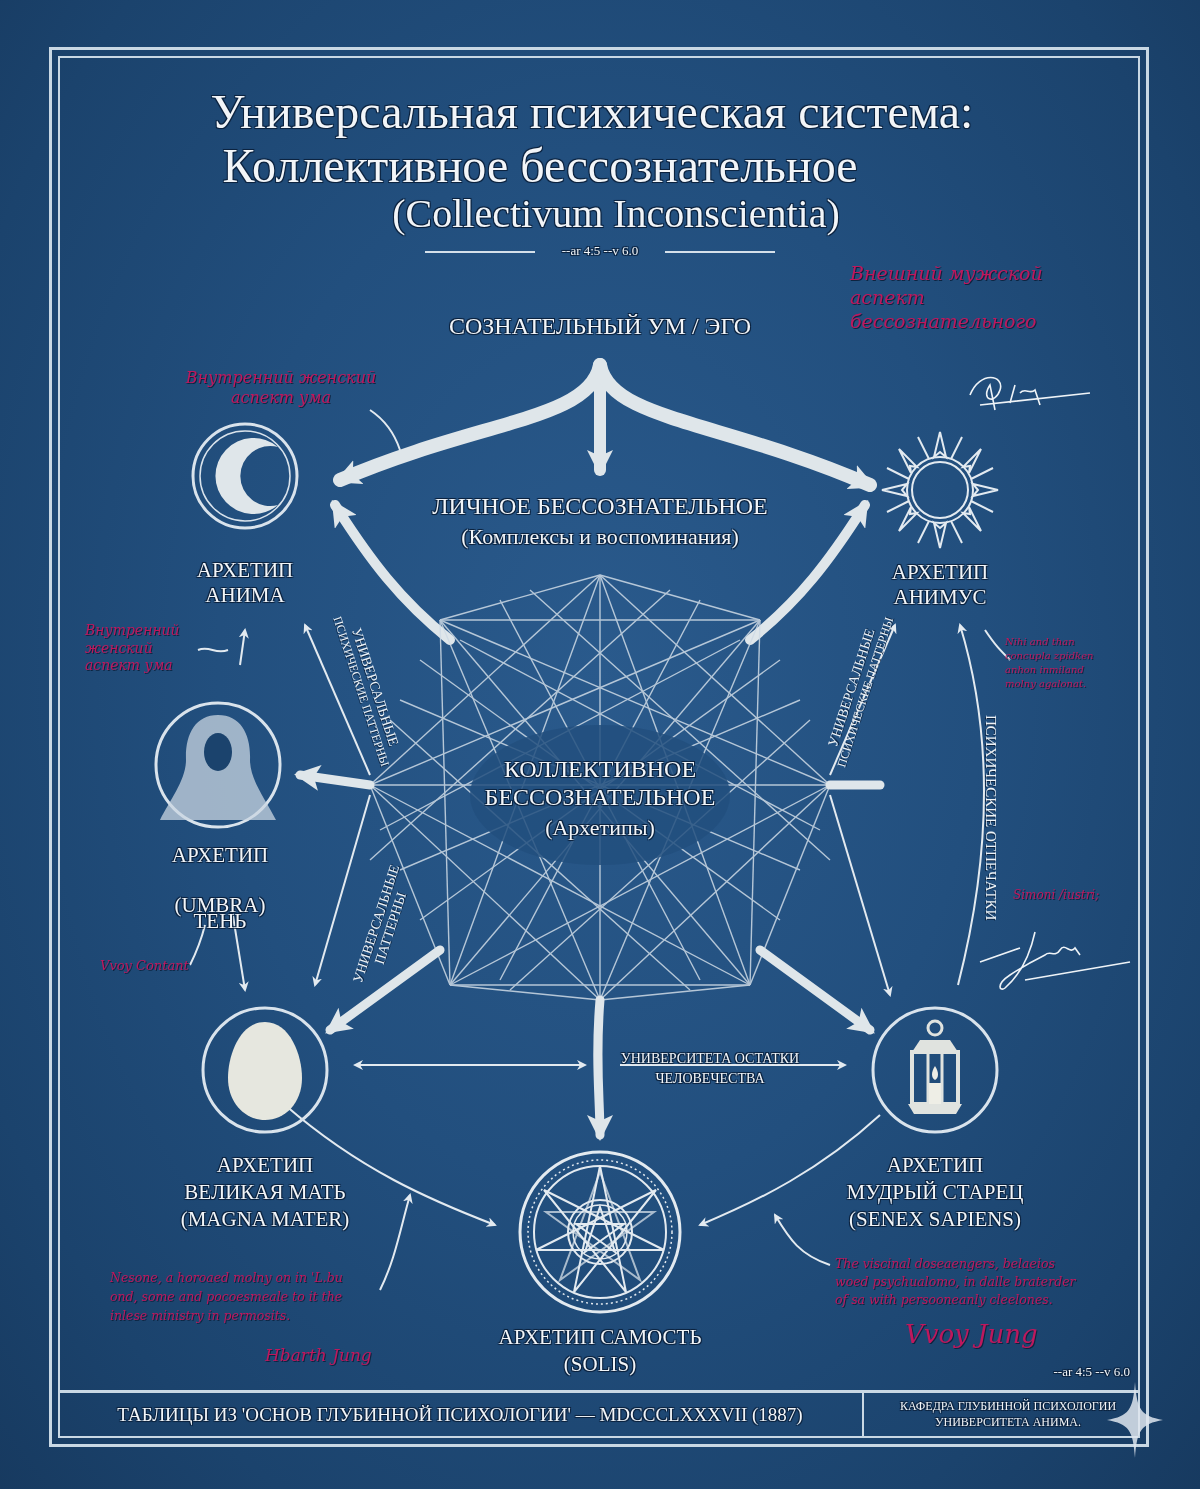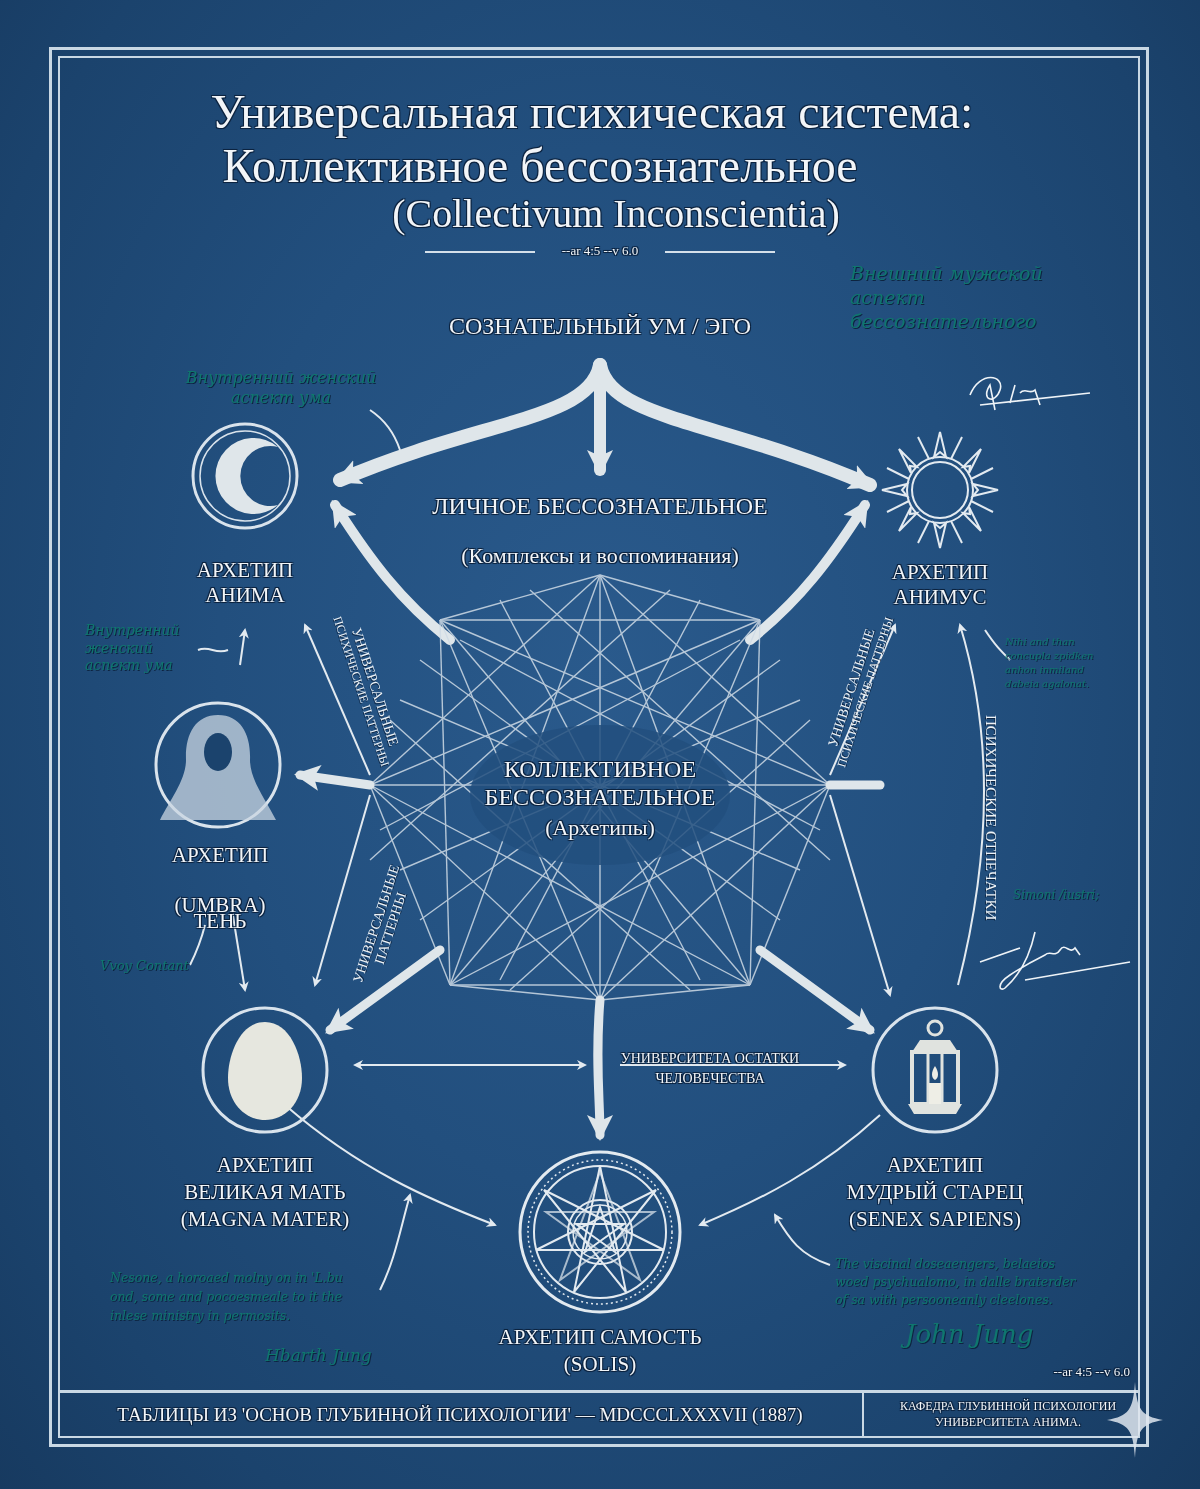--- a/index.html
+++ b/index.html
@@ -12,21 +12,21 @@
   .frame-outer { position:absolute; left:49px; top:47px; width:1100px; height:1400px; border:3px solid #c9d8e4; box-sizing:border-box; }
   .frame-inner { position:absolute; left:58px; top:56px; width:1082px; height:1382px; border:2px solid #c9d8e4; box-sizing:border-box; }
   .txt { position:absolute; text-align:center; color:#f2f5f8;
     text-shadow: 0 0 2px #0d2440, 1px 1px 0 #0d2440, -1px -1px 0 #0d2440, 1px -1px 0 #0d2440, -1px 1px 0 #0d2440; }
   .serif { font-family:"Liberation Serif", serif; }
   .title1 { left:0; width:1184px; top:86px; font-size:48px; line-height:52px; }
   .title2 { left:0; width:1080px; top:140px; font-size:48px; line-height:52px; }
   .title3 { left:0; width:1200px; top:192px; font-size:40px; line-height:44px;margin-left:16px; }
   .version { left:0; width:1200px; top:243px; font-size:13px; }
   .ver-line { position:absolute; top:251px; height:2px; background:#d5e0ea; width:110px; }
-  .hand { position:absolute; font-family:"DejaVu Serif", serif; font-style:italic; color:#0f766e;
+  .hand { position:absolute; font-family:"DejaVu Serif", serif; font-style:italic; color:#be185d;
     text-shadow: 1px 1px 0 #0d2440; line-height:1.25; }
   .node-label { font-size:21px; line-height:24px; }
   .center-label { font-size:24px; line-height:28px; }
   .vtext { position:absolute; font-size:12px; color:#eef3f7; white-space:nowrap; transform-origin:left top;
     text-shadow: 1px 1px 0 #0d2440; font-family:"Liberation Serif", serif; line-height:15px; text-align:center; }
   .footer-left { left:60px; top:1404px; width:800px; font-size:19px; text-align:center; }
   .footer-right { left:868px; top:1398px; width:280px; font-size:12px; line-height:16px; text-align:center; }
   .footer-divider { position:absolute; left:58px; top:1390px; width:1082px; height:3px; background:#c9d8e4; }
   .footer-vsep { position:absolute; left:862px; top:1393px; width:2px; height:45px; background:#c9d8e4; }
   .footer-version { left:1000px; width:130px; top:1364px; font-size:13px; text-align:right; }
@@ -196,21 +196,21 @@
     <circle cx="600" cy="1232" r="27" stroke-width="1.5"></circle>
     <path stroke-width="2" d="M600,1166 L626,1292 L544,1190 L664,1250 L536,1250 L656,1190 L574,1292 Z"></path>
     <path stroke-width="2" d="M600,1172 L640,1280 L546,1212 L654,1212 L560,1280 Z" opacity="0.7"></path>
     <path stroke-width="2" d="M600,1207 L615,1252 L576,1224 L624,1224 L585,1252 Z"></path>
   </g>
 </svg>
 
 <div class="txt serif" style="left:300px;width:600px;top:313px;font-size:24px;">СОЗНАТЕЛЬНЫЙ УМ / ЭГО</div>
 
 <div class="txt serif" style="left:350px;width:500px;top:493px;font-size:24px;">ЛИЧНОЕ БЕССОЗНАТЕЛЬНОЕ</div>
-<div class="txt serif" style="left:350px;width:500px;top:524px;font-size:22px;margin-top:19px;">(Комплексы и воспоминания)</div>
+<div class="txt serif" style="left:350px;width:500px;top:524px;font-size:22px;">(Комплексы и воспоминания)</div>
 
 <div class="txt serif center-label" style="left:400px;width:400px;top:755px;">КОЛЛЕКТИВНОЕ</div>
 <div class="txt serif center-label" style="left:400px;width:400px;top:783px;">БЕССОЗНАТЕЛЬНОЕ</div>
 <div class="txt serif center-label" style="left:400px;width:400px;top:814px;font-size:22px;">(Архетипы)</div>
 
 <div>
   <div class="txt serif node-label" style="left:145px;width:200px;top:558px;">АРХЕТИП</div>
   <div class="txt serif node-label" style="left:145px;width:200px;top:583px;">АНИМА</div>
 </div>
 
@@ -276,21 +276,21 @@
 <div class="hand" style="left:85px;top:622px;font-size:14px;">
   <div>Внутренний</div>
   <div>женский</div>
   <div>аспект ума</div>
 </div>
 
 <div class="hand" style="left:1005px;top:635px;font-size:10px;line-height:14px;">
   <div>Nihi and than</div>
   <div>concupla zpidken</div>
   <div>anhon inmiland</div>
-  <div>dabeia agalonat.</div>
+  <div>molny agalonat.</div>
 </div>
 
 <div class="hand" style="left:1013px;top:888px;font-size:12px;text-align:right;">Simoni /iustri;</div>
 <svg style="position:absolute;left:975px;top:920px" width="160" height="75">
   <path d="M5,42 L45,28 M60,12 C55,35 45,55 30,68 C25,72 20,65 35,55 C50,45 60,40 70,35 C75,30 80,38 85,30 C90,22 95,35 100,28 L105,35 M50,60 L155,42" stroke="#eef3f7" stroke-width="1.6" fill="none"></path>
 </svg>
 
 <div class="hand" style="left:100px;top:958px;font-size:13px;">Vvoy Contant</div>
 
 <div class="hand" style="left:110px;top:1268px;font-size:12.5px;line-height:19px;">
@@ -298,21 +298,21 @@
   <div>ond, some and pocoesmeale to it the</div>
   <div>inlese ministry in permosits.</div>
 </div>
 <div class="hand" style="left:265px;top:1345px;font-size:17px;">Hbarth Jung</div>
 
 <div class="hand" style="left:835px;top:1255px;font-size:12.5px;line-height:18px;">
   <div>The viscinal doseaengers, belaeios</div>
   <div>woed psychualomo, in dalle braterder</div>
   <div>of sa with persooneanly cleelones.</div>
 </div>
-<div class="hand" style="left:905px;top:1318px;font-size:26px;">John Jung</div>
+<div class="hand" style="left:905px;top:1318px;font-size:26px;">Vvoy Jung</div>
 
 <div class="txt serif footer-version">--ar 4:5 --v 6.0</div>
 <div class="footer-divider"></div>
 <div class="footer-vsep"></div>
 <div class="txt serif footer-left">ТАБЛИЦЫ ИЗ 'ОСНОВ ГЛУБИННОЙ ПСИХОЛОГИИ' — MDCCCLXXXVII (1887)</div>
 <div class="txt serif footer-right">
   <div>КАФЕДРА ГЛУБИННОЙ ПСИХОЛОГИИ</div>
   <div>УНИВЕРСИТЕТА АНИМА.</div>
 </div>
 <svg style="position:absolute;left:1105px;top:1380px" width="60" height="80">

